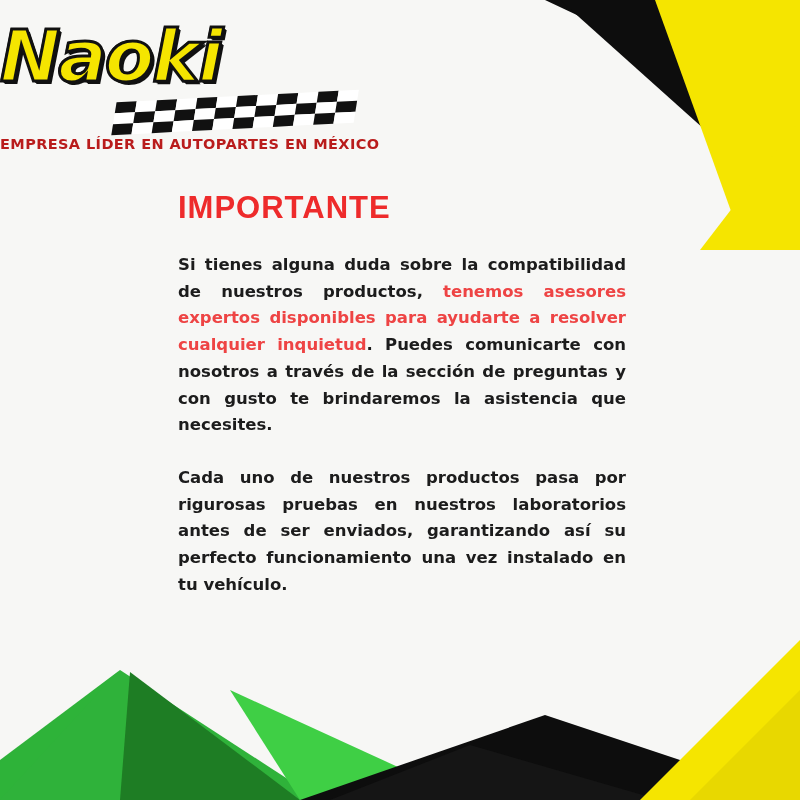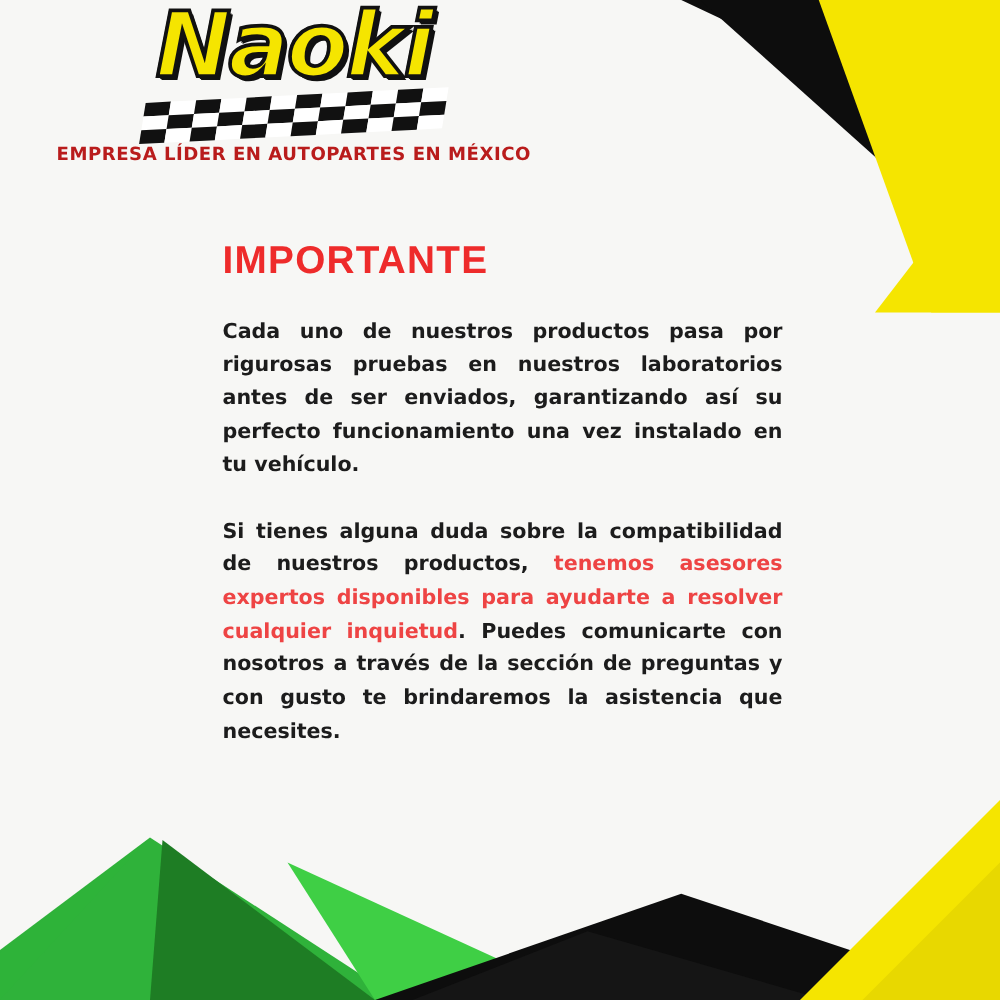--- a/index.html
+++ b/index.html
@@ -28,22 +28,22 @@
     width: 800px;
     height: 800px;
     pointer-events: none;
   }
   
   .brand {
     position: absolute;
     left: 0;
     top: 0;
     width: 470px;
-    text-align: center;
-    padding-top: 0;
+    text-align: left;
+    padding-top: 20px;
   }
   .logo-word {
     font-family: "DejaVu Sans", sans-serif;
     font-size: 72px;
     font-weight: bold;
     font-style: italic;
     color: #f5e500;
     letter-spacing: -2px;
     line-height: 1;
     margin: 0;
@@ -185,21 +185,21 @@
           <div class="checker-cell" style="background: rgb(17, 17, 17);"></div>
           <div class="checker-cell" style="background: rgb(255, 255, 255);"></div>
         </div>
       </div>
     <div class="tagline">EMPRESA LÍDER  EN AUTOPARTES EN MÉXICO</div>
   </div>
 
   <div class="content">
     <div class="headline">IMPORTANTE</div>
 
-    <p class="para">Cada uno de nuestros productos pasa por rigurosas pruebas en nuestros laboratorios antes de ser enviados, garantizando así su perfecto funcionamiento una vez instalado en tu vehículo.</p>
-
     <p class="para">
       <span>Si tienes alguna duda sobre la compatibilidad de nuestros productos, </span><span class="hl">tenemos asesores expertos disponibles para ayudarte a resolver cualquier inquietud</span><span>. Puedes comunicarte con nosotros a través de la sección de preguntas y con gusto te brindaremos la asistencia que necesites.</span>
     </p>
 
+    <p class="para">Cada uno de nuestros productos pasa por rigurosas pruebas en nuestros laboratorios antes de ser enviados, garantizando así su perfecto funcionamiento una vez instalado en tu vehículo.</p>
+
   </div>
 
 </div>
 
 </body></html>

